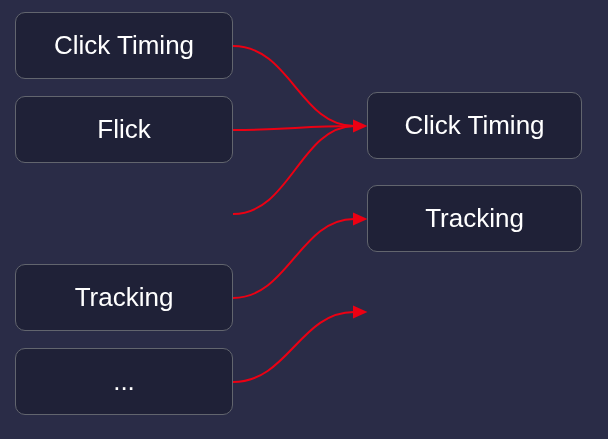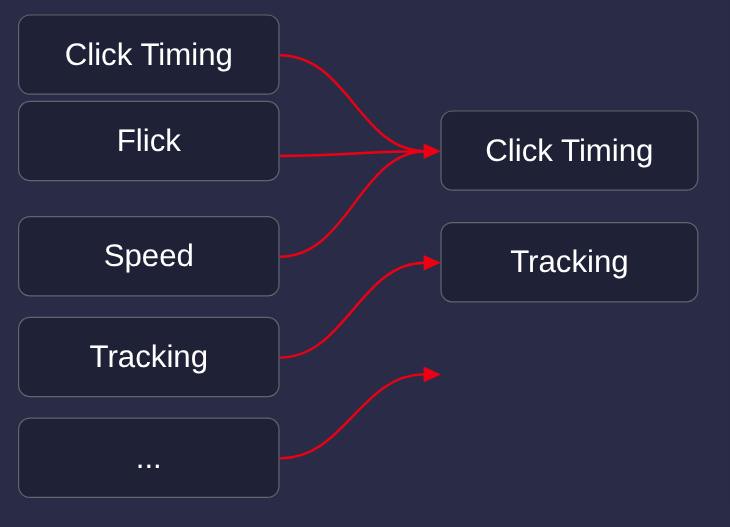--- a/index.html
+++ b/index.html
@@ -27,21 +27,21 @@
     background:var(--node_fill);
     border:1px solid var(--node_border);
     border-radius:10px;
     color:var(--text);
     font-size:26px;
     display:flex;align-items:center;justify-content:center;
     cursor:default;
   }
   .node-left{left:15px;width:218px;}
   .node-right{left:367px;width:215px;}
-  .nl-0{top:12px;} .nl-1{top:84px;} .nl-2{top:180px;} .nl-3{top:264px;} .nl-4{top:348px;}
+  .nl-0{top:12px;} .nl-1{top:96px;} .nl-2{top:180px;} .nl-3{top:264px;} .nl-4{top:348px;}
   .nr-0{top:92px;} .nr-1{top:185px;} .nr-2{top:278px;}
 </style>
 </head>
 <body>
 
 <div class="canvas">
 
   <svg class="edges-layer" viewBox="0 0 608 439" xmlns="http://www.w3.org/2000/svg">
     <path class="edge" d="M 233 46 C 290 46 300 126 354 126"></path>
     <path class="edge" d="M 233 130 C 290 130 300 126 354 126"></path>
@@ -52,23 +52,20 @@
     <polygon class="arrowhead" points="353,212.5 367.5,219 353,225.5"></polygon>
     <polygon class="arrowhead" points="353,305.5 367.5,312 353,318.5"></polygon>
   </svg>
 
   <div class="node node-left nl-0">
     <span>Click Timing</span>
   </div>
   <div class="node node-left nl-1">
     <span>Flick</span>
   </div>
-  <div class="node node-left nl-2">
-    <span>Speed</span>
-  </div>
   <div class="node node-left nl-3">
     <span>Tracking</span>
   </div>
   <div class="node node-left nl-4">
     <span>...</span>
   </div>
 
   <div class="node node-right nr-0">
     <span>Click Timing</span>
   </div>

